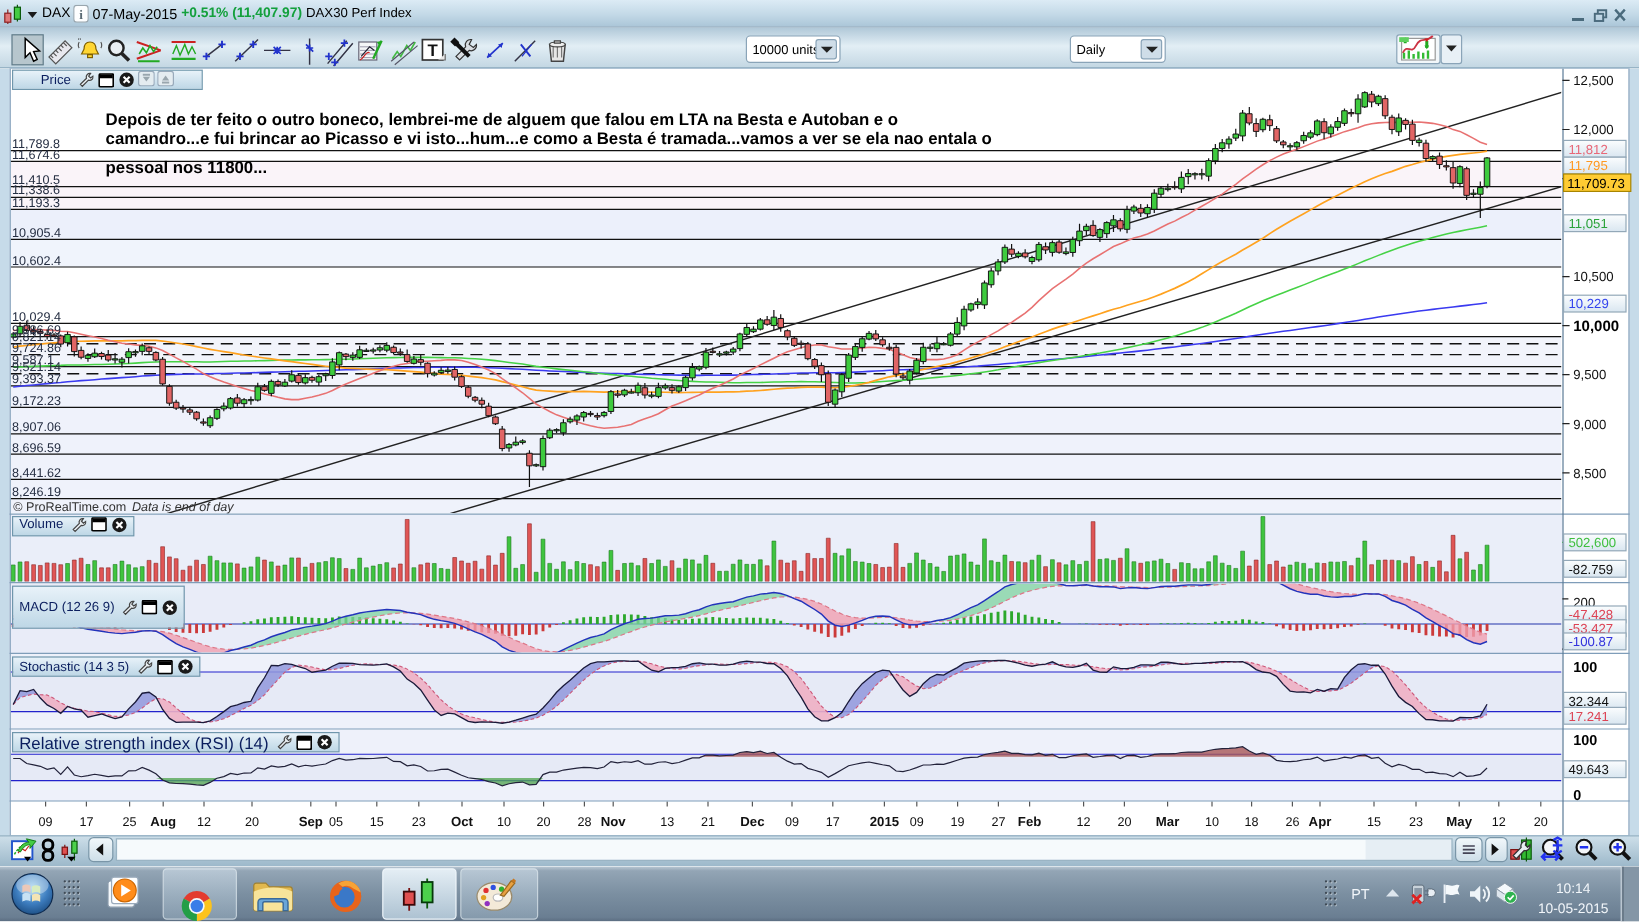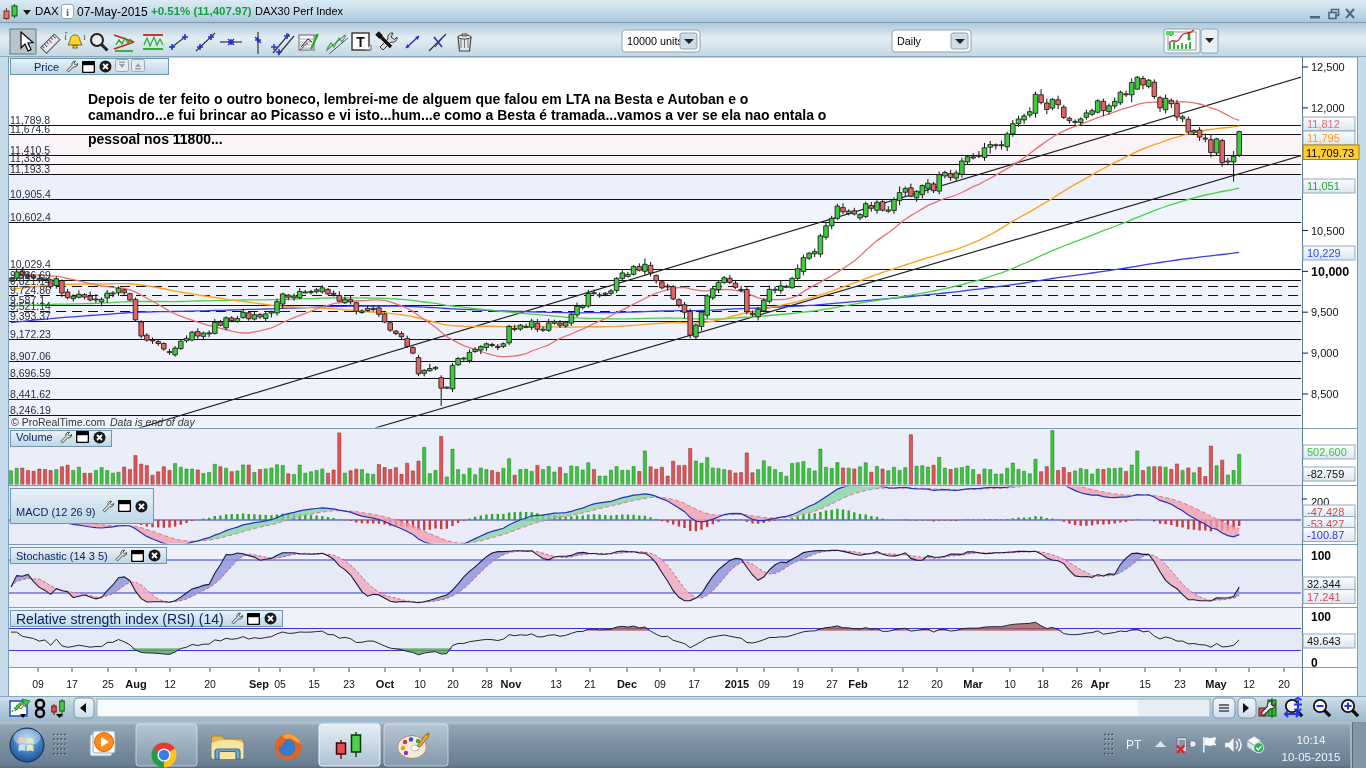--- a/index.html
+++ b/index.html
@@ -437,21 +437,21 @@
         <svg width="13" height="12" viewBox="0 0 13 12">
           <rect x="0.5" y="0.5" width="12" height="11" rx="1.5" fill="#fff" stroke="#000" stroke-width="1.6"></rect>
           <path d="M1 1h11v3.2H1z" fill="#000"></path>
         </svg>
       </span><span style="margin-left:4px;display:flex;align-items:center">
         <svg width="13" height="13" viewBox="0 0 13 13">
           <circle cx="6.5" cy="6.5" r="6" fill="#1a1a1a"></circle>
           <path d="M4 4l5 5M9 4l-5 5" stroke="#fff" stroke-width="1.8"></path>
         </svg>
       </span></div>
-    <div style="position:absolute;left:10px;top:488px;height:17px;display:flex;padding:17px 5px;background:linear-gradient(#e8f2f9,#bed7e6);border:1px solid #6f96ac;font-size:11px;color:#0b1e5e;white-space:nowrap">MACD (12 26 9)<span style="margin-left:6px;display:flex;align-items:center">
+    <div style="position:absolute;left:10px;top:488px;height:17px;display:flex;align-items:center;padding:17px 5px;background:linear-gradient(#e8f2f9,#bed7e6);border:1px solid #6f96ac;font-size:11px;color:#0b1e5e;white-space:nowrap">MACD (12 26 9)<span style="margin-left:6px;display:flex;align-items:center">
         <svg width="13" height="13" viewBox="0 0 13 13">
           <path d="M10.5 1.2a3 3 0 0 0-3.4 4L2 10.3l1.6 1.6 5.1-5.1a3 3 0 0 0 3.9-3.4L10.5 5 8.9 3.4z" fill="#e8eef2" stroke="#444" stroke-width="1"></path>
         </svg>
       </span><span style="margin-left:4px;display:flex;align-items:center">
         <svg width="13" height="12" viewBox="0 0 13 12">
           <rect x="0.5" y="0.5" width="12" height="11" rx="1.5" fill="#fff" stroke="#000" stroke-width="1.6"></rect>
           <path d="M1 1h11v3.2H1z" fill="#000"></path>
         </svg>
       </span><span style="margin-left:4px;display:flex;align-items:center">
         <svg width="13" height="13" viewBox="0 0 13 13">

